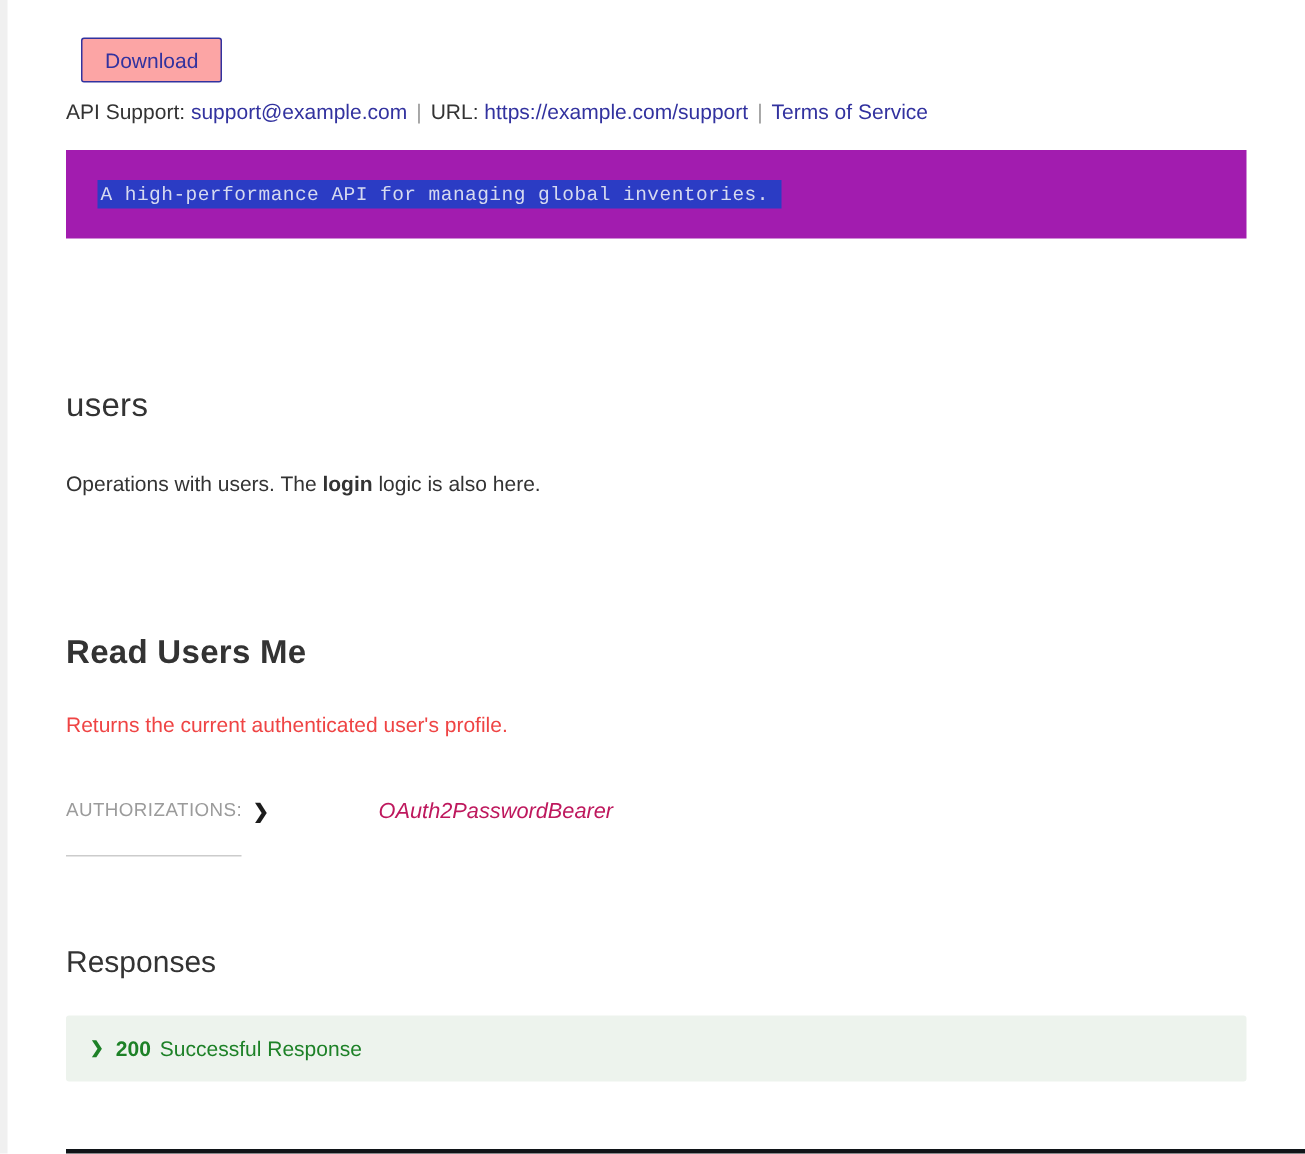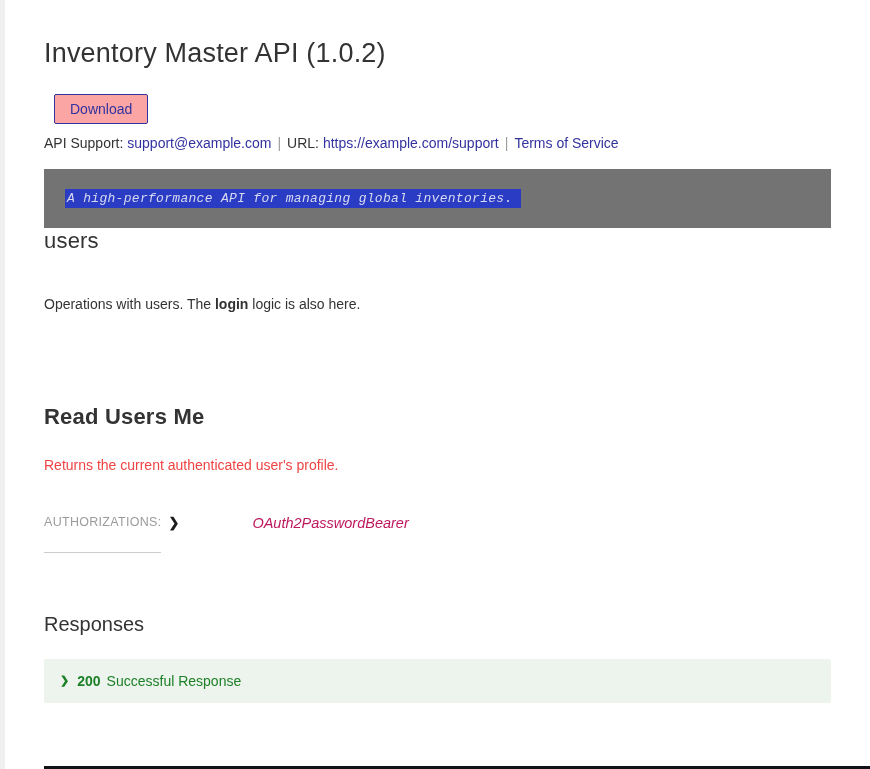--- a/index.html
+++ b/index.html
@@ -60,42 +60,42 @@
     text-decoration: none;
     cursor: pointer;
   }
   .sep {
     color: #9b9b9b;
     margin: 0 6px;
   }
   .code-hero {
     margin-top: 18px;
     height: 59px;
-    background: #737373;
+    background: #a21caf;
     display: flex;
     align-items: center;
     padding-left: 21px;
-    font-style: italic;
   }
   .code-hero .selected-text {
     font-family: "Liberation Mono", monospace;
     font-size: 13px;
     color: #d6daf0;
     background: #2b3cc4;
     padding: 2px 8px 2px 2px;
     letter-spacing: 0.3px;
   }
   h2.tag-heading {
+    margin-top: 98px;
     font-size: 22px;
     font-weight: 400;
     color: #333333;
     letter-spacing: 0.2px;
   }
   .tag-desc {
-    margin-top: 41px;
+    margin-top: 30px;
     font-size: 14px;
     color: #333333;
     line-height: 1.35;
   }
   h2.op-heading {
     margin-top: 90px;
     font-size: 22px;
     font-weight: 700;
     color: #333333;
     letter-spacing: 0.2px;
@@ -172,21 +172,20 @@
     background: #101418;
   }
 </style>
 </head>
 <body>
 
 <div class="left-edge"></div>
 
 <div class="content">
 
-  <h1 class="api-title">Inventory Master API (1.0.2)</h1>
 
   <div class="download-row">
     <button class="download-btn">Download</button>
   </div>
 
   <div class="support-row">
     <span>API Support: </span><a href="#">support@example.com</a><span class="sep">|</span><span>URL: </span><a href="#">https://example.com/support</a><span class="sep">|</span><a href="#">Terms of Service</a>
   </div>
 
   <div class="code-hero">

